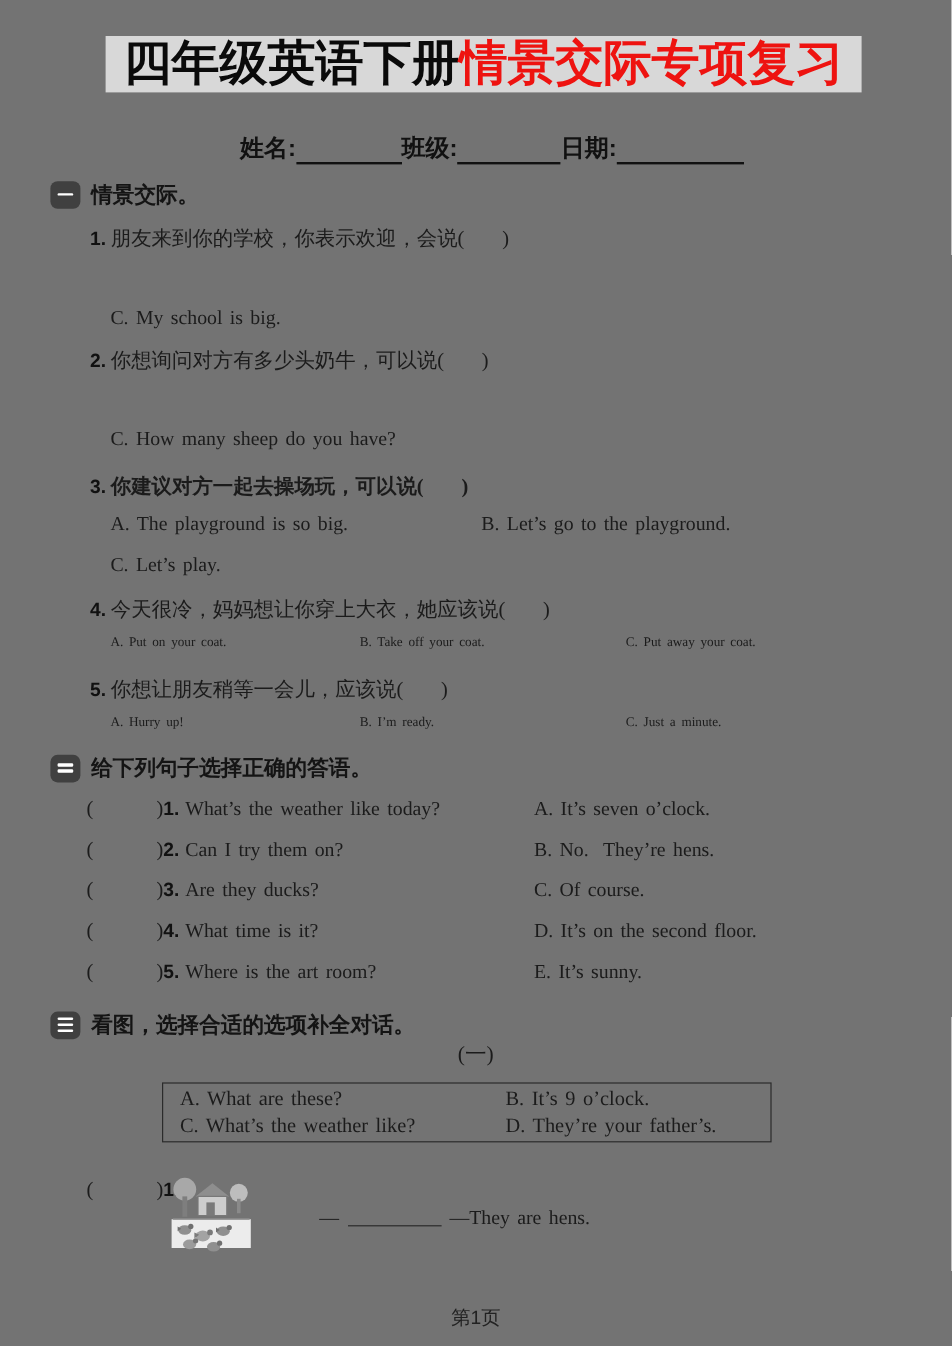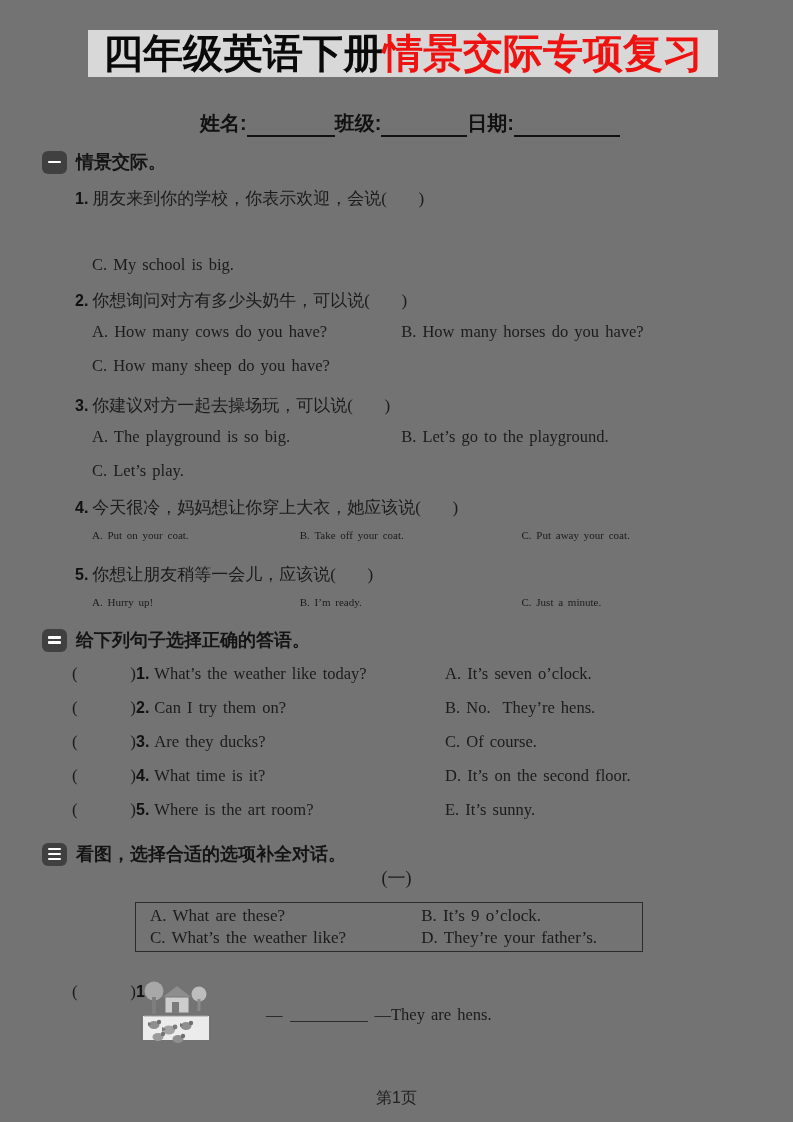--- a/index.html
+++ b/index.html
@@ -99,29 +99,25 @@
   <div class="abs stem" style="top:187px;">
     <b>1.</b><span class="cjk">朋友来到你的学校，你表示欢迎，会说(&nbsp;&nbsp;&nbsp;&nbsp;&nbsp;&nbsp;)</span>
   </div>
   <div class="abs opts" style="top:255px;">
     <span>C. My school is big.</span>
   </div>
 
   <div class="abs stem" style="top:289px;">
     <b>2.</b><span class="cjk">你想询问对方有多少头奶牛，可以说(&nbsp;&nbsp;&nbsp;&nbsp;&nbsp;&nbsp;)</span>
   </div>
-  <div class="abs opts" style="top:322px;">
-    <span class="c1">A. How many cows do you have?</span>
-    <span>B. How many horses do you have?</span>
-  </div>
   <div class="abs opts" style="top:356px;">
     <span>C. How many sheep do you have?</span>
   </div>
 
-  <div class="abs stem" style="top:394px;">
+  <div class="abs stem" style="top:394px;font-weight:bold;">
     <b>3.</b><span class="cjk">你建议对方一起去操场玩，可以说(&nbsp;&nbsp;&nbsp;&nbsp;&nbsp;&nbsp;)</span>
   </div>
   <div class="abs opts" style="top:427px;">
     <span class="c1">A. The playground is so big.</span>
     <span>B. Let’s go to the playground.</span>
   </div>
   <div class="abs opts" style="top:461px;">
     <span>C. Let’s play.</span>
   </div>
 

